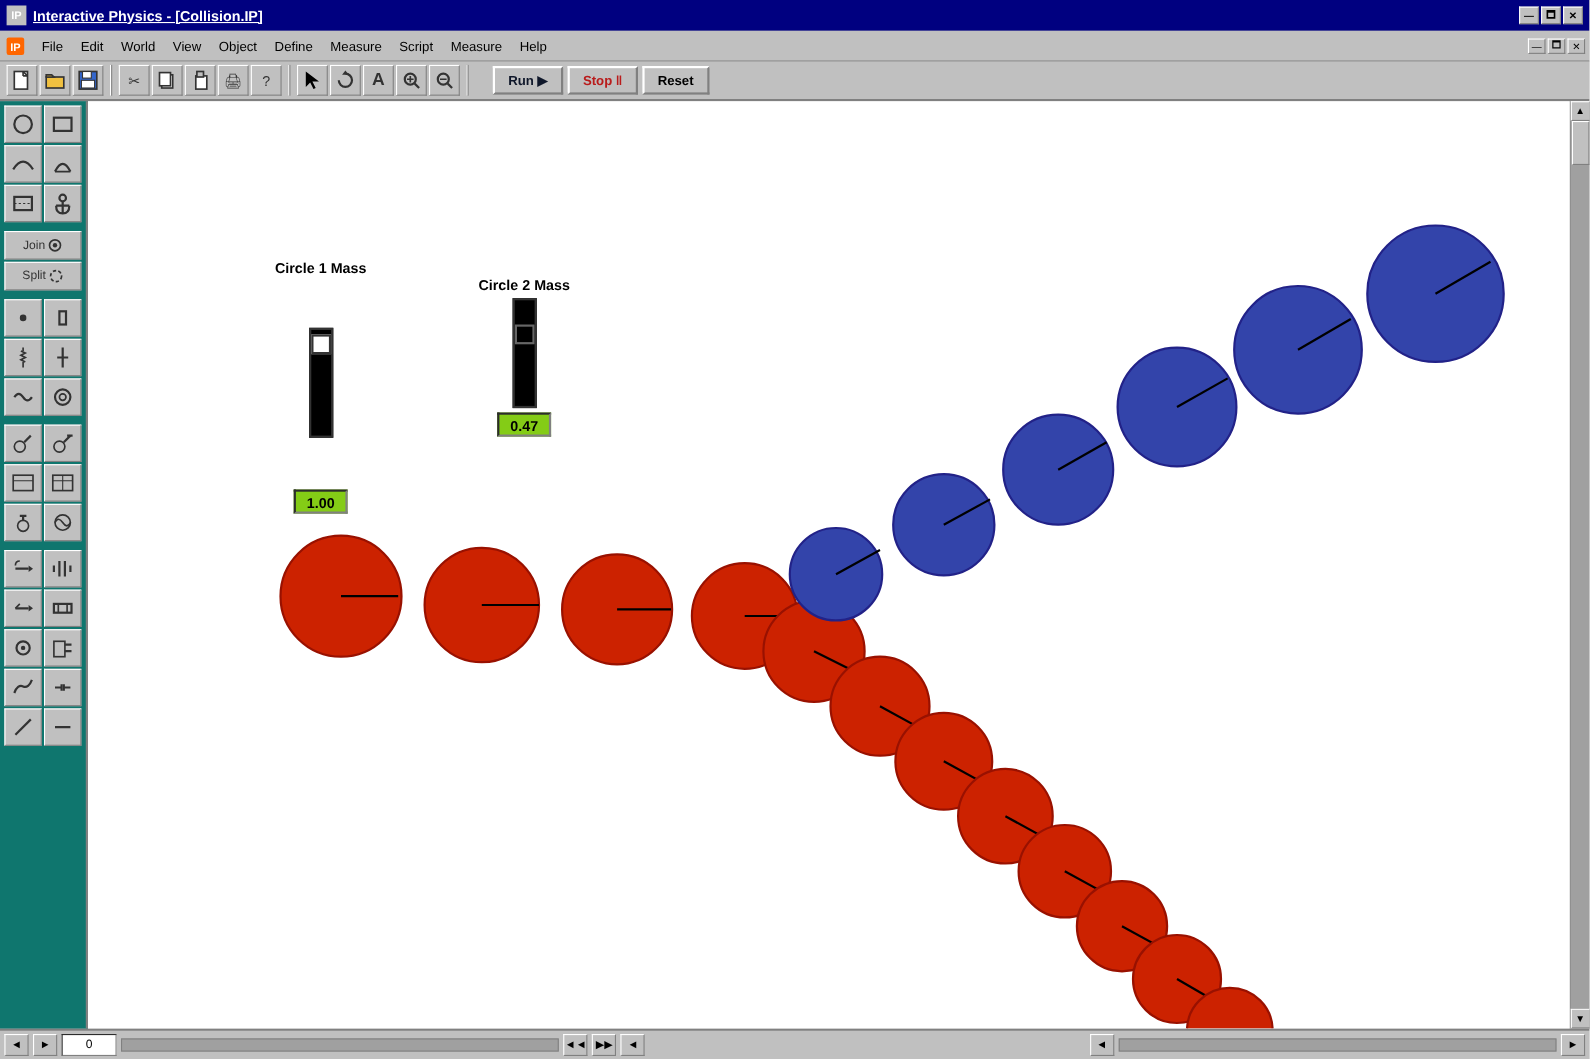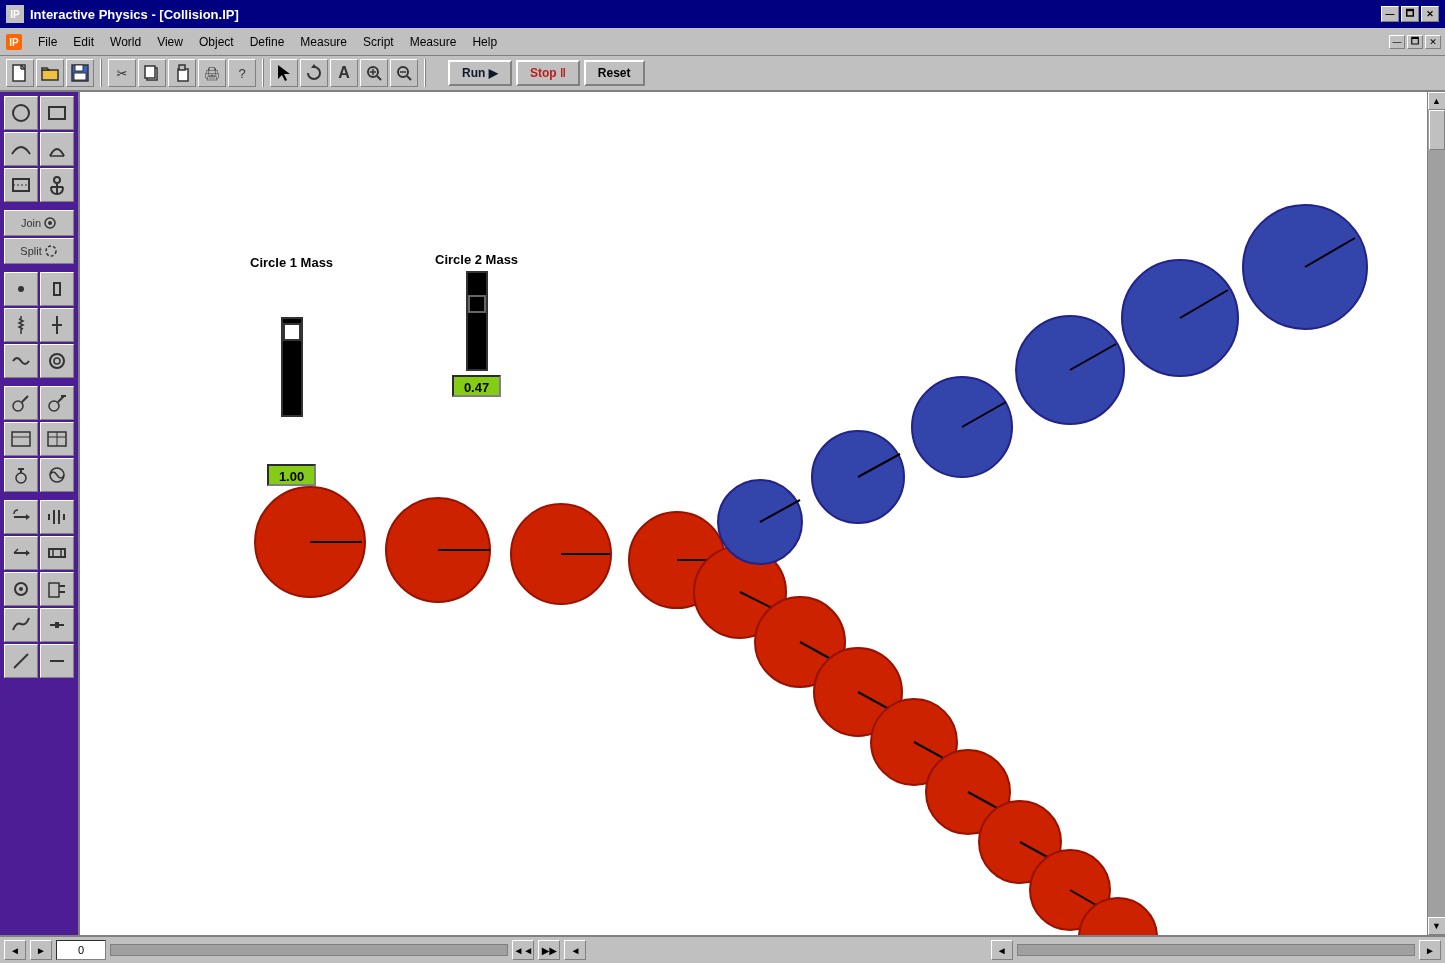--- a/index.html
+++ b/index.html
@@ -11,21 +11,21 @@
       color: white;
       height: 28px;
       display: flex;
       align-items: center;
       padding: 0 6px;
       font-size: 13px;
       font-weight: bold;
       user-select: none;
     }
     #title-bar .title-icon { width: 18px; height: 18px; background: #c0c0c0; margin-right: 6px; display: flex; align-items: center; justify-content: center; font-size: 10px; }
-    #title-bar .title-text { flex: 1; }
+    #title-bar .title-text { flex: 1; text-decoration: underline; }
     #title-bar .win-btns { display: flex; gap: 2px; }
     #title-bar .win-btn {
       width: 18px; height: 16px; background: #c0c0c0; border: 1px solid; border-color: #fff #808080 #808080 #fff;
       display: flex; align-items: center; justify-content: center; font-size: 9px; color: black; cursor: pointer;
     }
 
     
     #menu-bar {
       background: #c0c0c0;
       height: 28px;
@@ -78,21 +78,21 @@
 
     
     #main-area {
       display: flex;
       height: calc(963px - 28px - 28px - 36px - 28px);
     }
 
     
     #left-toolbar {
       width: 80px;
-      background: #4c1d95;
+      background: #0f766e;
       border-right: 2px solid #808080;
       display: flex;
       flex-direction: column;
       padding: 4px;
       gap: 2px;
     }
     .lt-row { display: flex; gap: 2px; }
     .lt-btn {
       width: 34px; height: 34px; background: #c0c0c0;
       border: 1px solid; border-color: #fff #808080 #808080 #fff;
@@ -601,21 +601,21 @@
       <circle cx="990" cy="278" r="54" fill="#3344aa" stroke="#222288" stroke-width="2"></circle>
       <line x1="990" y1="278" x2="1036" y2="252" stroke="black" stroke-width="2"></line>
 
       <circle cx="1100" cy="226" r="58" fill="#3344aa" stroke="#222288" stroke-width="2"></circle>
       <line x1="1100" y1="226" x2="1148" y2="198" stroke="black" stroke-width="2"></line>
 
       <circle cx="1225" cy="175" r="62" fill="#3344aa" stroke="#222288" stroke-width="2"></circle>
       <line x1="1225" y1="175" x2="1275" y2="146" stroke="black" stroke-width="2"></line>
     </svg>
 
-    <div class="slider-widget" style="left: 170px; top: 163px; gap: 47px;">
+    <div class="slider-widget" style="left: 170px; top: 144px; gap: 47px;">
       <div class="slider-label">Circle 1 Mass</div>
       <div class="slider-track">
         <div class="slider-handle"></div>
       </div>
       <div class="slider-value">1.00</div>
     </div>
 
     <div class="slider-widget" style="left: 355px; top: 160px; justify-content: space-between;">
       <div class="slider-label">Circle 2 Mass</div>
       <div class="slider-track" style="position:relative;">

